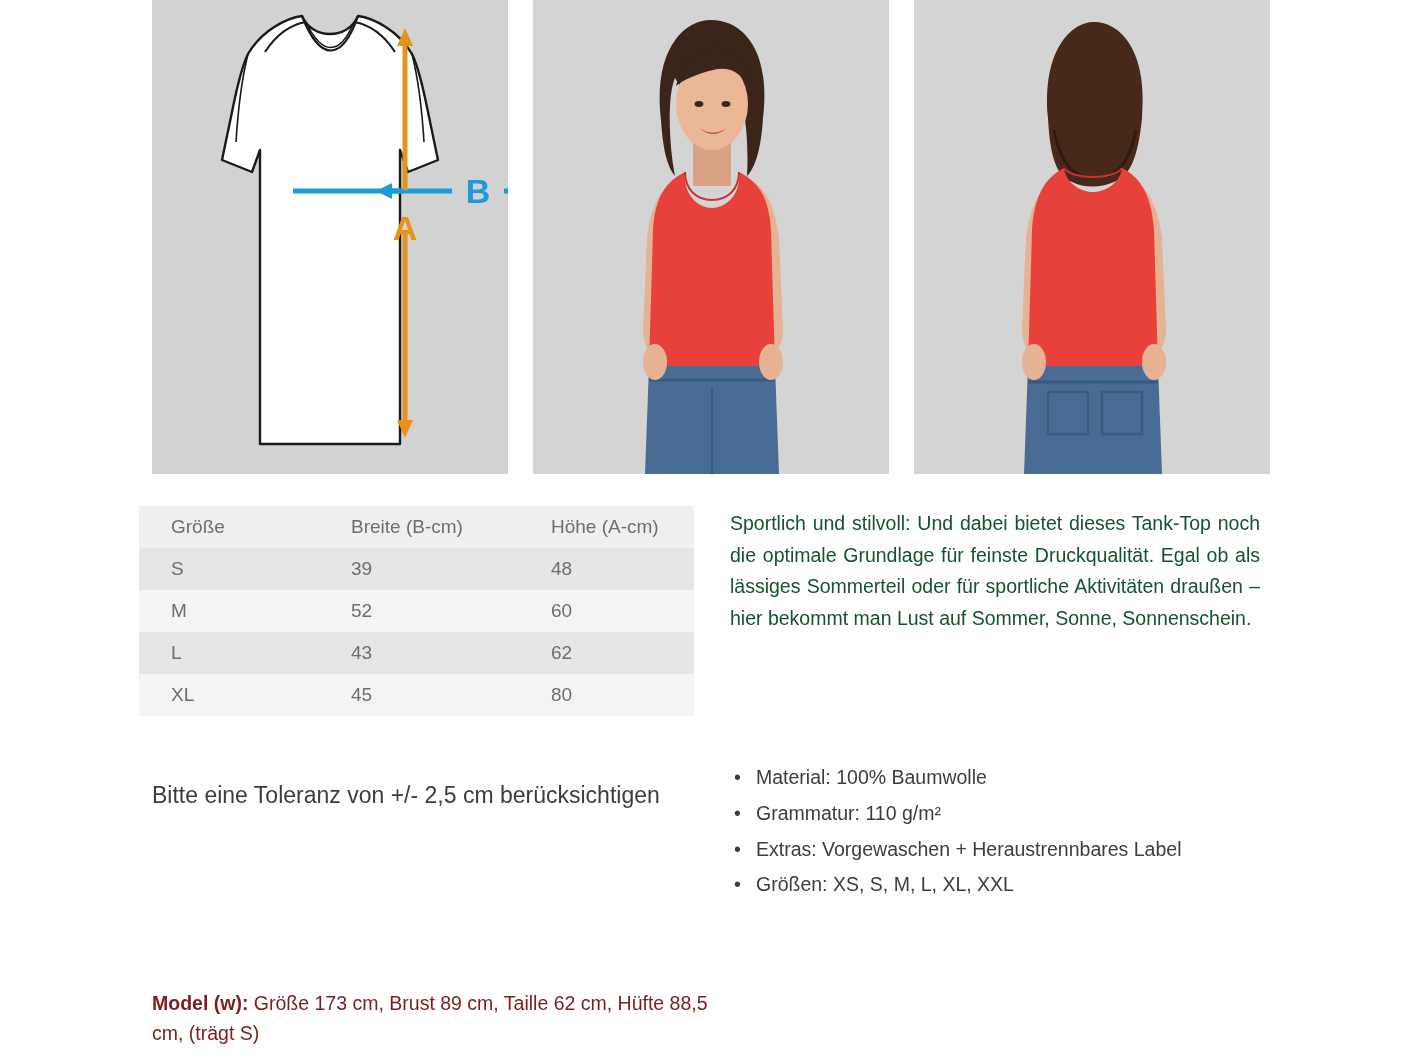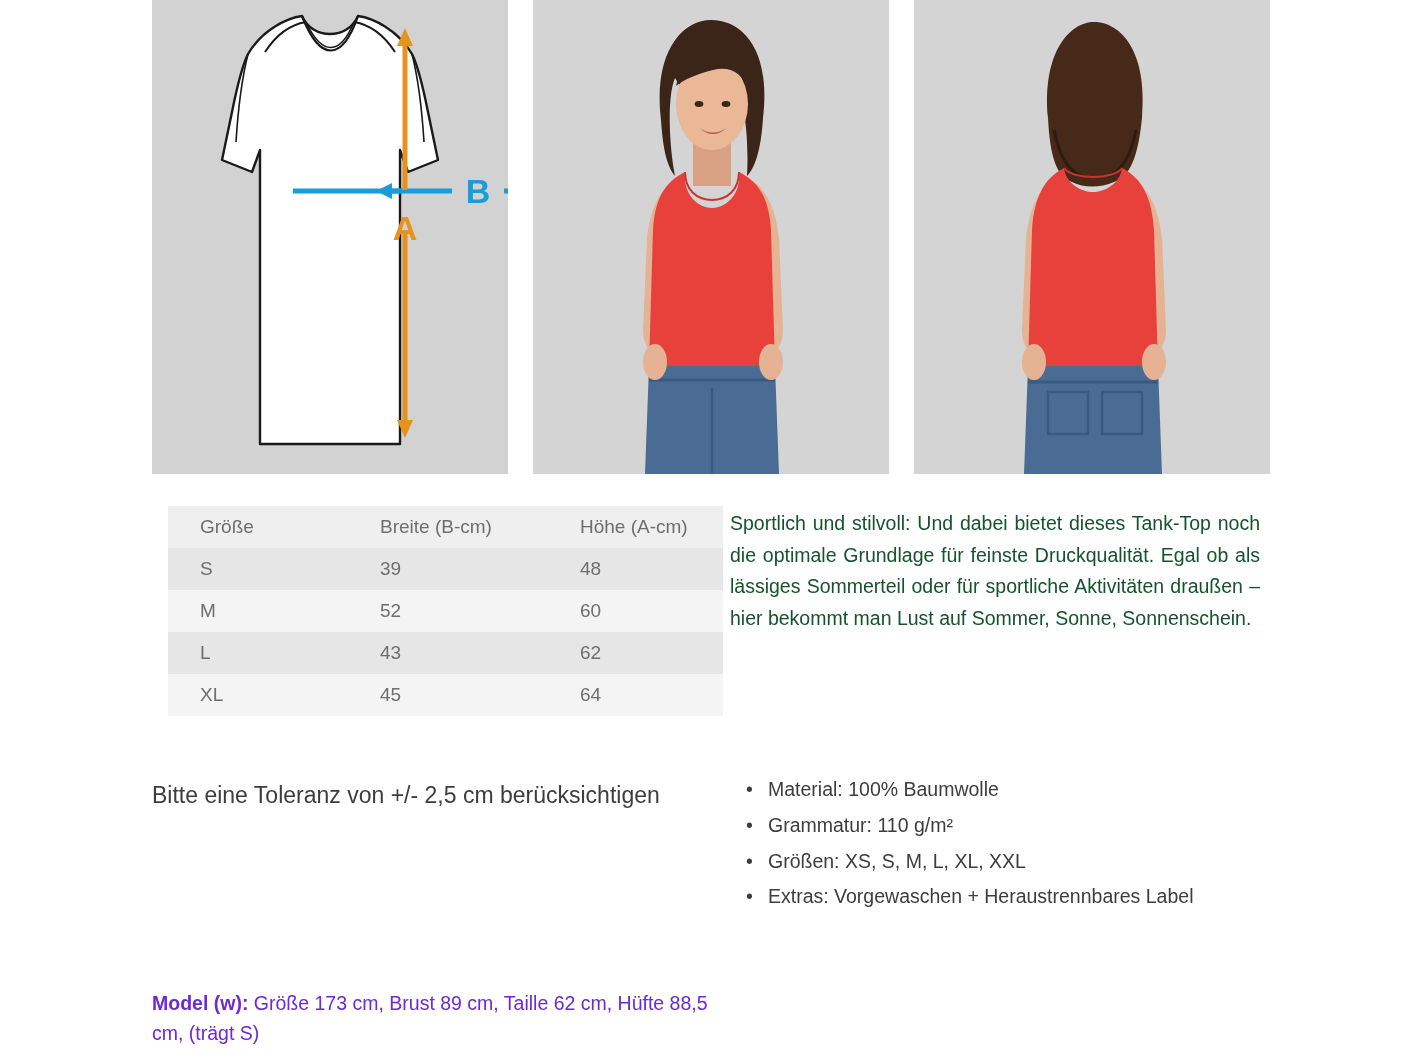--- a/index.html
+++ b/index.html
@@ -46,21 +46,21 @@
 
   
   .photo {
     background: linear-gradient(135deg, #d9d9d9 0%, #cecece 55%, #c6c6c6 100%);
   }
   .photo svg { display: block; }
 
   
   .size-table {
     position: absolute;
-    left: 168px;
+    left: 139px;
     top: 506px;
     width: 555px;
     border-collapse: collapse;
     font-size: 19px;
     color: #6e6e6e;
   }
   .size-table th, .size-table td {
     text-align: left;
     padding: 10px 0 10px 32px;
     font-weight: normal;
@@ -83,21 +83,21 @@
     color: #3d3d3d;
   }
 
   .model-note {
     position: absolute;
     left: 152px;
     top: 988px;
     width: 560px;
     font-size: 19.5px;
     line-height: 1.55;
-    color: #6d28d9;
+    color: #7f1d1d;
   }
   .model-note b { font-weight: bold; }
 
   
   .desc {
     position: absolute;
     left: 730px;
     top: 508px;
     width: 530px;
     font-size: 19.5px;
@@ -108,21 +108,21 @@
 
   .features {
     position: absolute;
     left: 730px;
     top: 762px;
     width: 540px;
     font-size: 19.5px;
     line-height: 1.58;
     color: #3d3d3d;
     list-style: none;
-    margin: 12px;
+    margin: 0;
     padding: 0;
   }
   .features li {
     position: relative;
     padding-left: 26px;
     margin-bottom: 5px;
   }
   .features li::before {
     content: "\2022";
     position: absolute;
@@ -259,33 +259,33 @@
         <td>60</td>
       </tr>
       <tr>
         <td>L</td>
         <td>43</td>
         <td>62</td>
       </tr>
       <tr>
         <td>XL</td>
         <td>45</td>
-        <td>64</td>
+        <td>80</td>
       </tr>
     </tbody>
   </table>
 
   <div class="tolerance">Bitte eine Toleranz von +/- 2,5 cm berücksichtigen</div>
 
   <div class="model-note">
     <b>Model (w):</b><span> Größe 173 cm, Brust 89 cm, Taille 62 cm, Hüfte 88,5 cm, (trägt S)</span>
   </div>
 
   <div class="desc">Sportlich und stilvoll: Und dabei bietet dieses Tank-Top noch die optimale Grundlage für feinste Druckqualität. Egal ob als lässiges Sommerteil oder für sportliche Aktivitäten draußen – hier bekommt man Lust auf Sommer, Sonne, Sonnenschein.</div>
 
   <ul class="features">
     <li>Material: 100% Baumwolle</li>
     <li>Grammatur: 110 g/m²</li>
+    <li>Extras: Vorgewaschen + Heraustrennbares Label</li>
     <li>Größen:  XS, S, M, L, XL, XXL</li>
-    <li>Extras: Vorgewaschen + Heraustrennbares Label</li>
   </ul>
 
 </div>
 
 </body></html>

